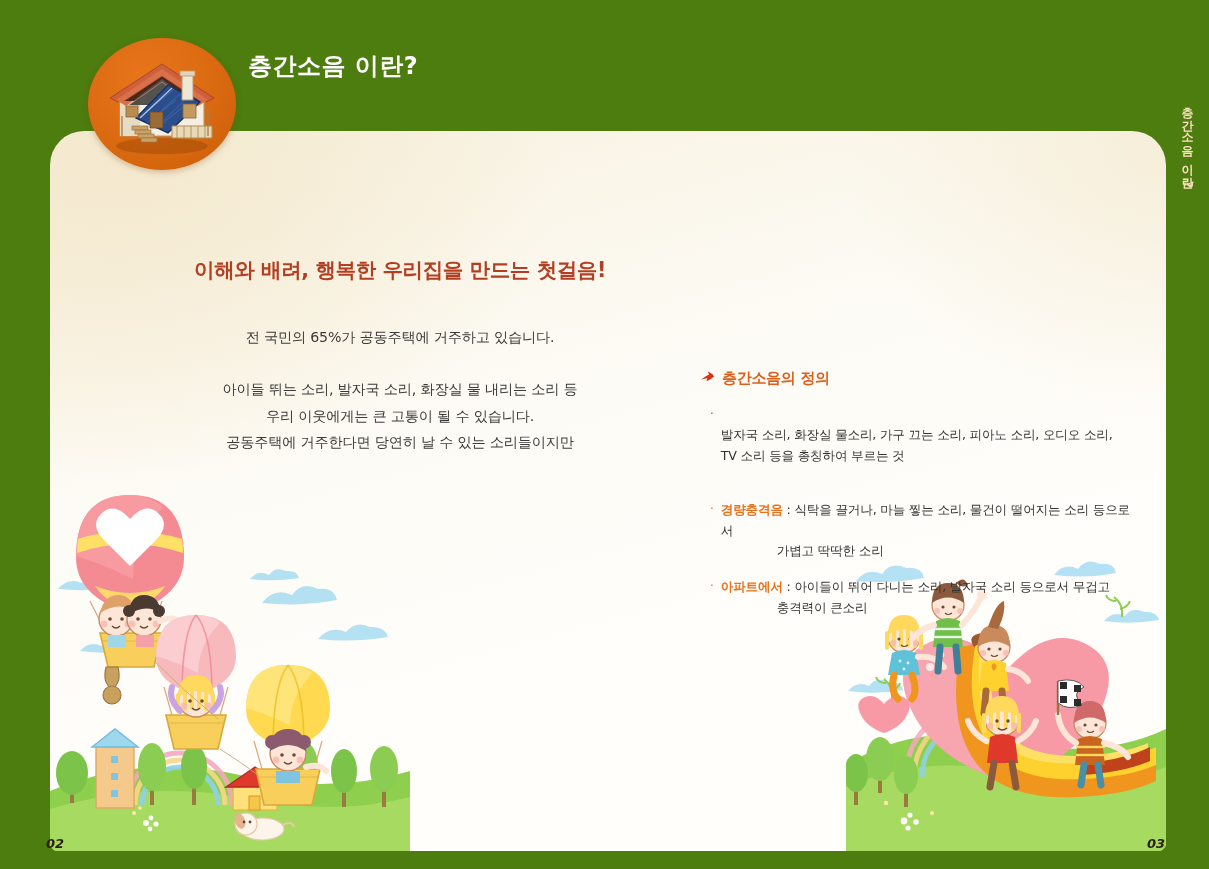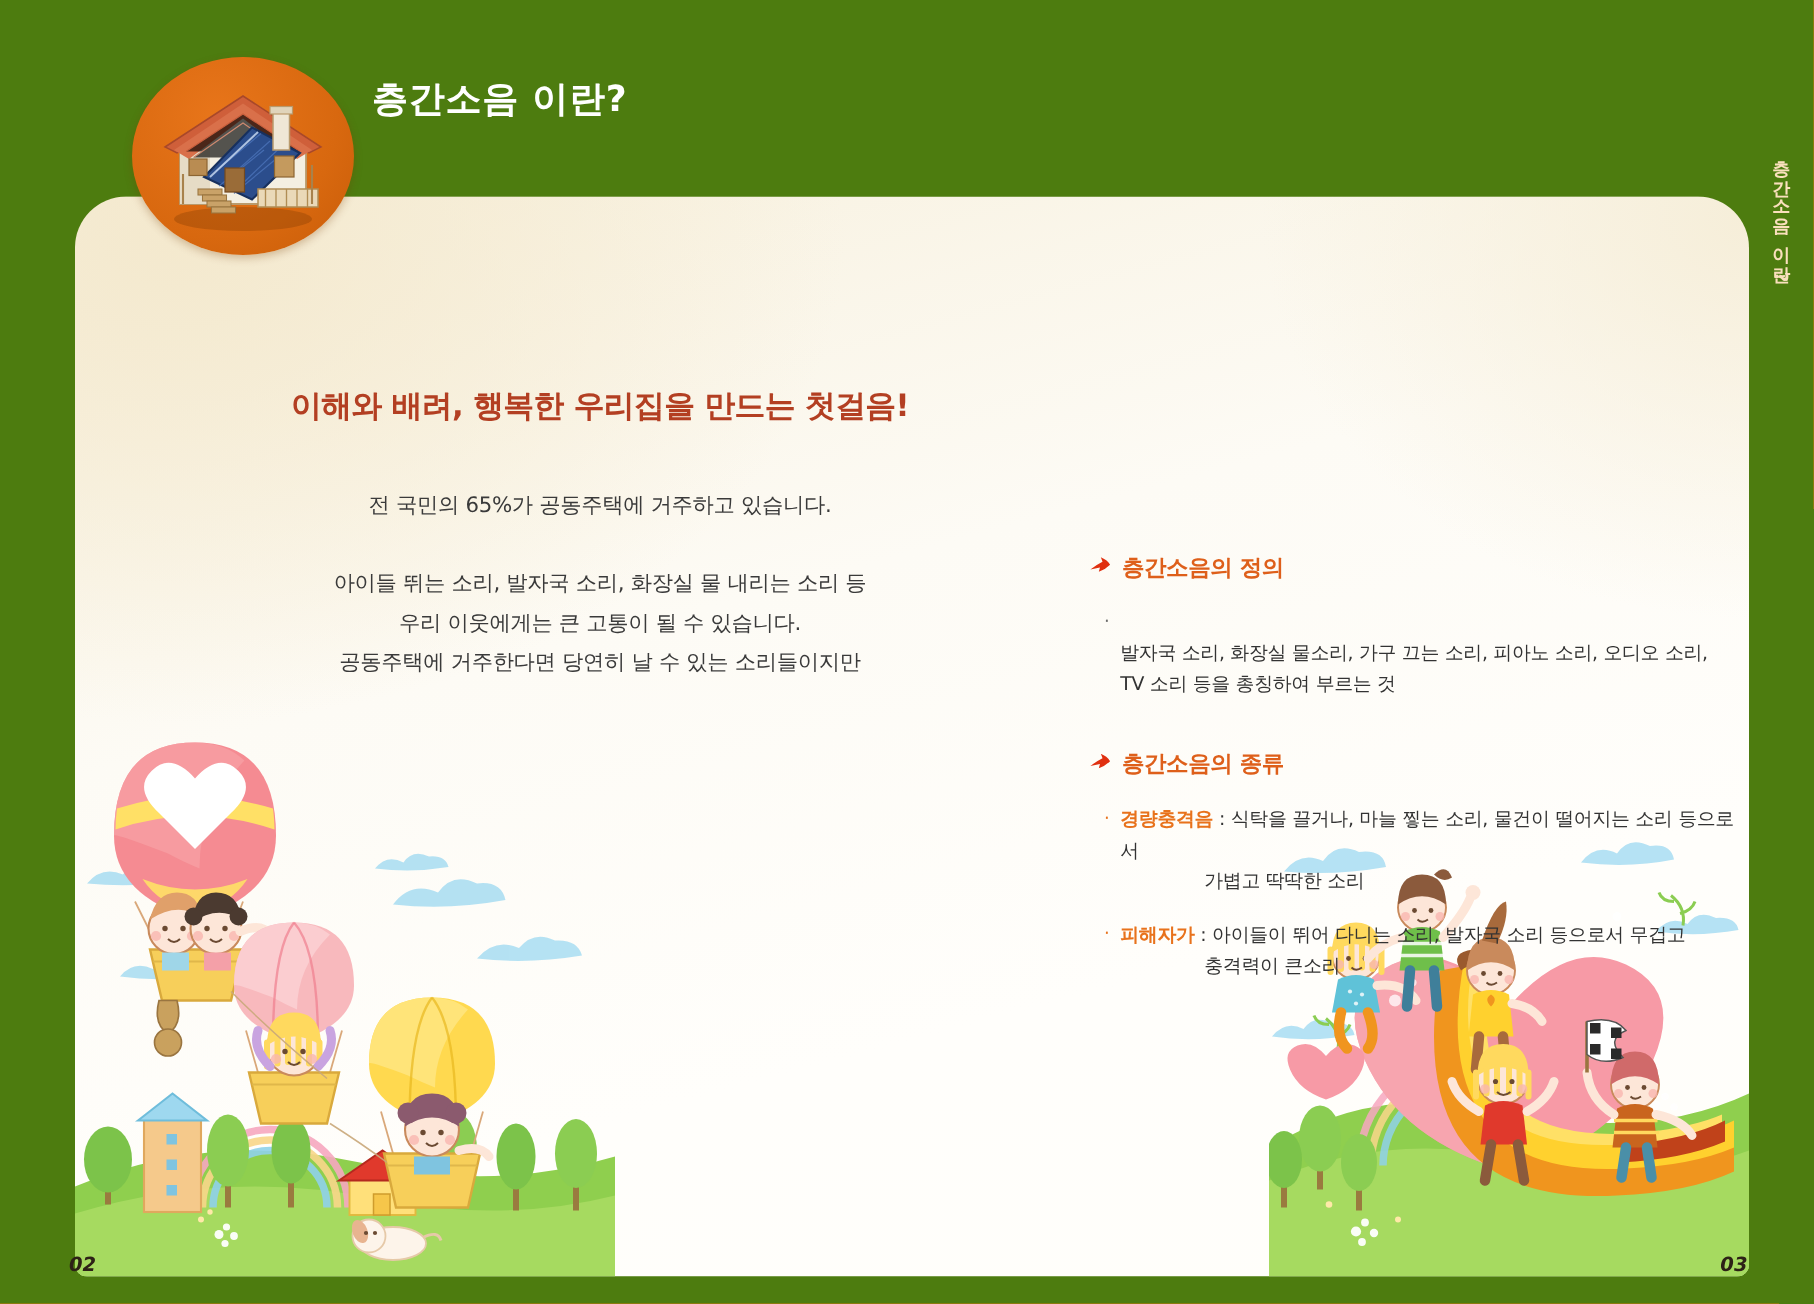--- a/index.html
+++ b/index.html
@@ -128,21 +128,21 @@
     letter-spacing: -0.2px;
   }
   .p1 { margin-top: 40px; }
   .p2 { margin-top: 26px; }
   .p3 { margin-top: 30px; }
   .p4 { margin-top: 27px; }
 
   
   .right-col {
     position: absolute;
-    left: 676px;
+    left: 650px;
     top: 238px;
     width: 440px;
     z-index: 5;
   }
   .sec { margin-bottom: 34px; }
   .sec-head {
     display: flex;
     align-items: center;
     gap: 7px;
     margin-bottom: 17px;
@@ -653,39 +653,33 @@
           <span class="bullet-dot">·</span>
           <span class="bullet-text">
             <br>
             <span>발자국 소리, 화장실 물소리, 가구 끄는 소리, 피아노 소리, 오디오 소리,</span><br>
             <span>TV 소리 등을 총칭하여 부르는 것</span>
           </span>
         </div>
       </div>
 
       <div class="sec">
-        <div class="sec-head">
-          <svg class="arrow-icon" viewBox="0 0 16 16">
-            <path d="M1 9.2 q5 -3.6 8.6 -5.4 q-0.6 -1.8 -1.2 -3.2 q4.4 1.8 6.6 5.2 q-3.4 3.4 -8 5 q0.4 -1.6 0.8 -3 q-3.4 0.6 -6.8 1.4 Z" fill="#e03010"></path>
-          </svg>
-          <div class="sec-head-label">층간소음의 종류</div>
-        </div>
 
         <div class="bullet-row">
           <span class="bullet-dot orange">·</span>
           <span class="bullet-text">
             <span class="term">경량충격음</span><span> : </span><span>식탁을 끌거나, 마늘 찧는 소리, 물건이 떨어지는 소리 등으로서</span>
             <span class="cont-line">가볍고 딱딱한 소리</span>
           </span>
         </div>
 
         <div class="bullet-row">
           <span class="bullet-dot orange">·</span>
           <span class="bullet-text">
-            <span class="term">피해자가</span><span> : </span><span>아이들이 뛰어 다니는 소리, 발자국 소리 등으로서 무겁고</span>
+            <span class="term">아파트에서</span><span> : </span><span>아이들이 뛰어 다니는 소리, 발자국 소리 등으로서 무겁고</span>
             <span class="cont-line">충격력이 큰소리</span>
           </span>
         </div>
       </div>
 
     </div>
   </div>
 
   <div class="pg pg-left">02</div>
   <div class="pg pg-right">03</div>

